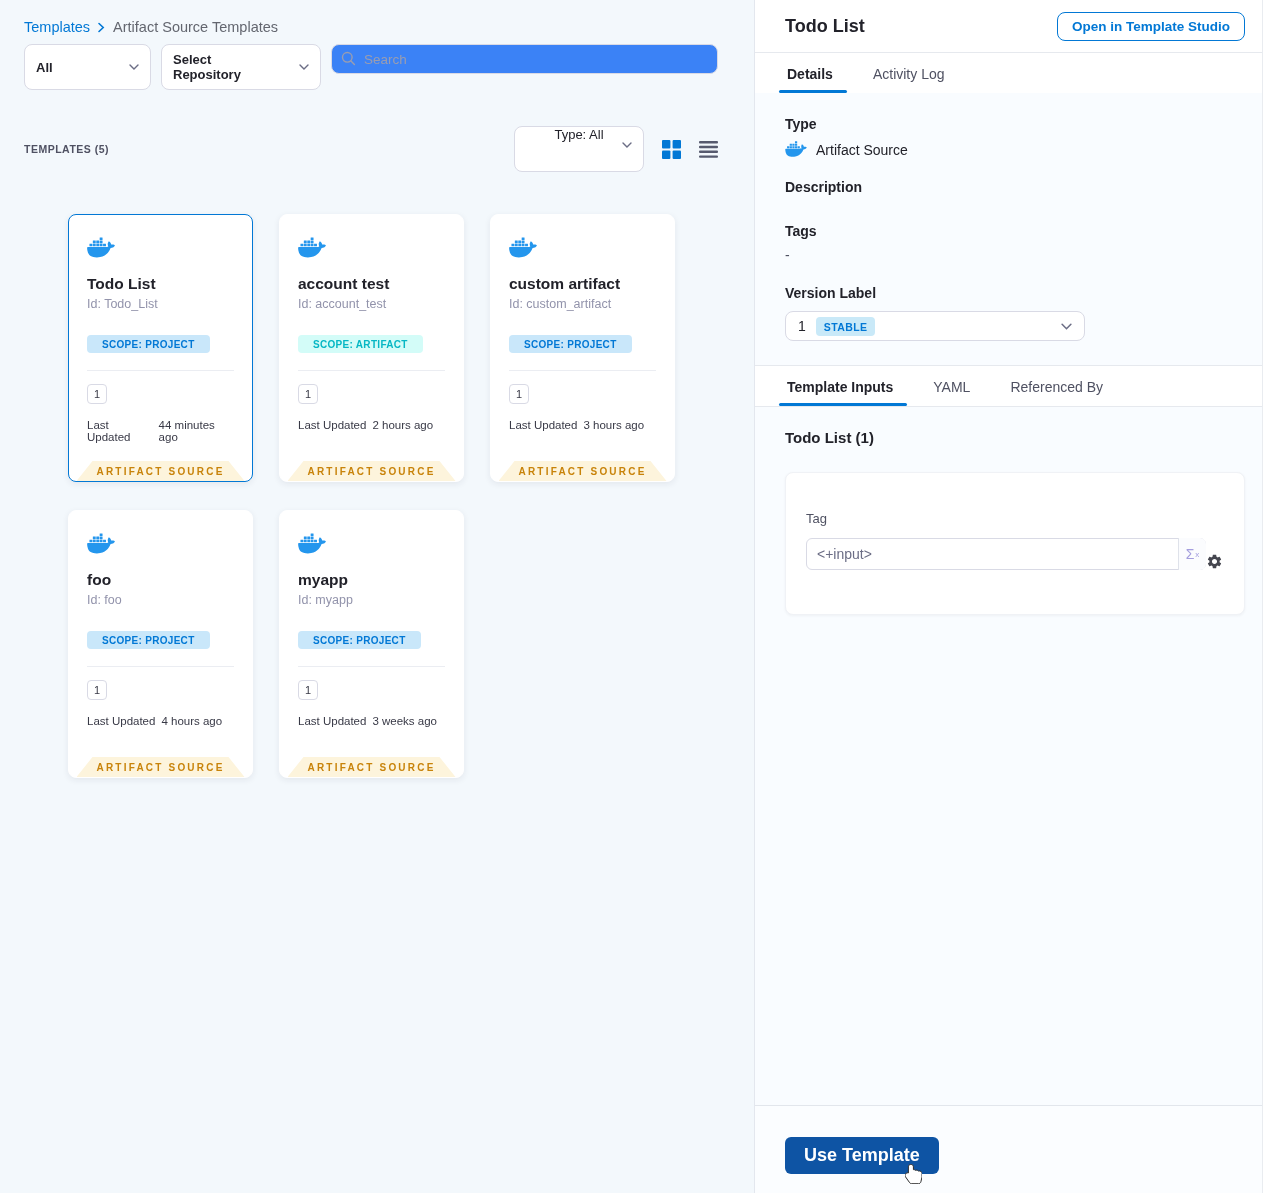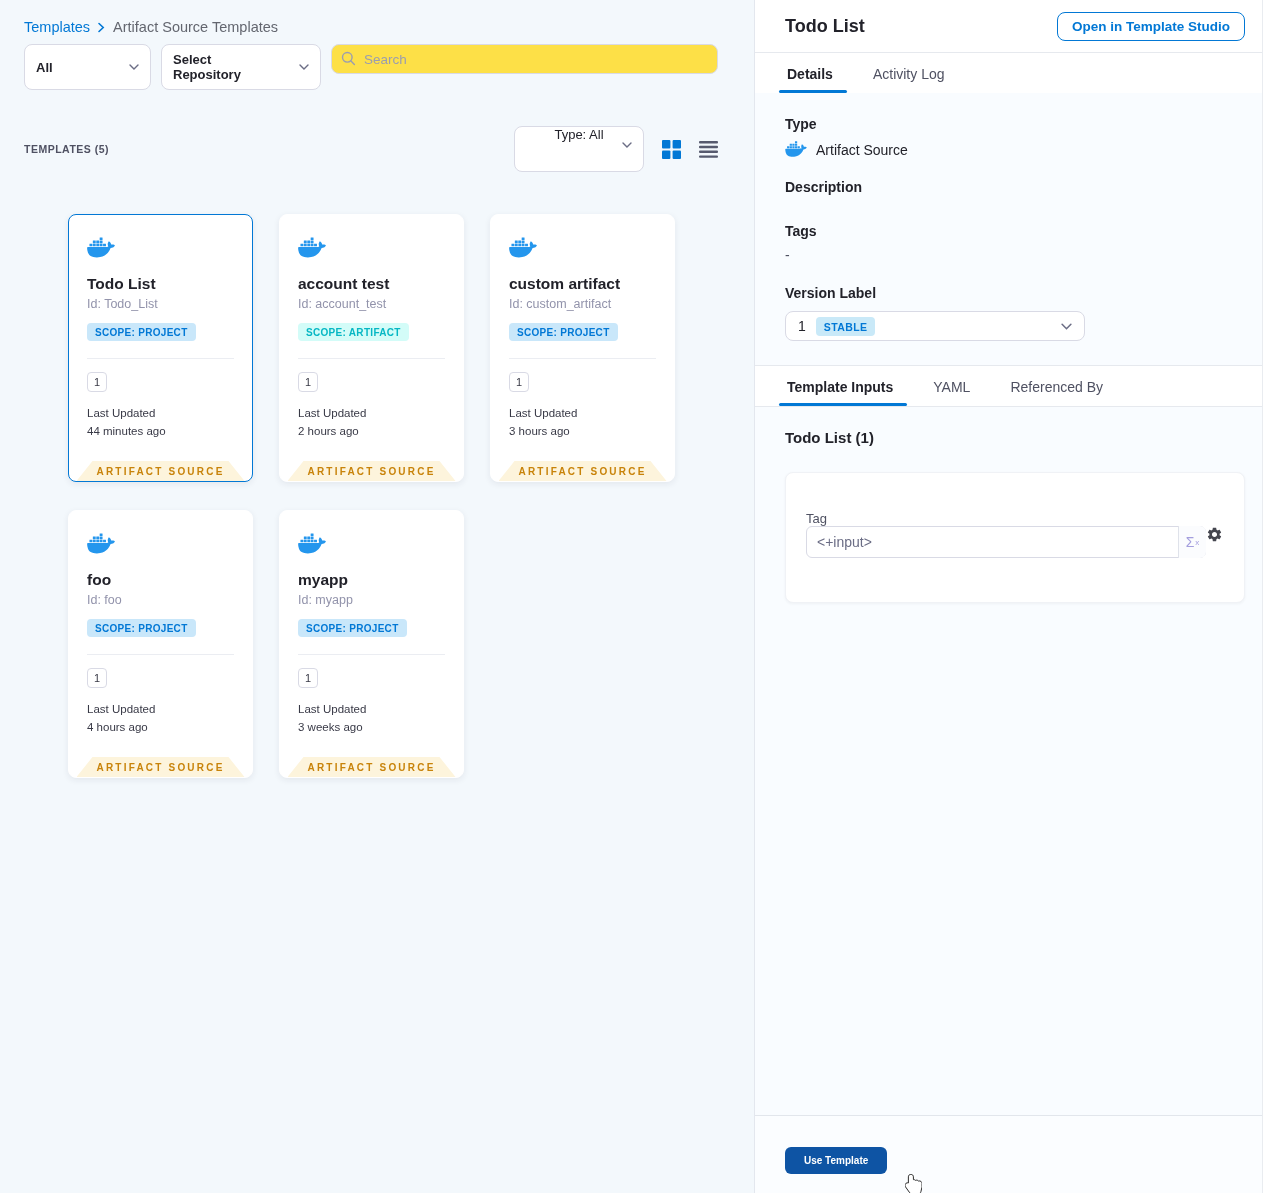--- a/index.html
+++ b/index.html
@@ -16,48 +16,48 @@
 
   .filter-row { margin-top:8px; padding:0 36px 0 24px; display:flex; gap:10px; }
   .select { height:46px; background:#fff; border:1px solid #d9dae5; border-radius:8px;
             display:flex; align-items:center; padding:0 11px; font-size:13px; font-weight:600;
             color:#22222a; cursor:pointer; }
   .select .chev { margin-left:auto; padding-left:8px; display:flex; }
   .sel-scope { width:127px; }
   .sel-repo  { width:160px;gap:33px; }
   .search-box { flex:1; position:relative; }
   .search-box input { width:100%; height:30px; border:1px solid #d9dae5; border-radius:8px;
-            padding:0 10px 0 32px; font-size:13.5px; color:#22222a; background:#fde047; outline:none;
+            padding:0 10px 0 32px; font-size:13.5px; color:#22222a; background:#3b82f6; outline:none;
             font-family:inherit; }
   .search-box input::placeholder { color:#9a9db0; }
   .search-icon { position:absolute; left:10px; top:7px; }
 
   .templates-row { margin-top:36px; padding:0 36px 0 24px; display:flex; align-items:center; }
   .count-label { font-size:10.5px; font-weight:700; letter-spacing:.5px; color:#4f5162; }
   .sel-type { width:130px; margin-left:auto; font-weight:400;flex-direction:column; }
   .view-icon { margin-left:18px; display:inline-flex; cursor:pointer; }
 
   .cards-grid { margin-top:42px; padding-left:68px; display:grid;
                 grid-template-columns:repeat(3,185px); gap:28px 26px; }
   .card { position:relative; width:185px; height:268px; background:#fff; border-radius:8px;
           border:1px solid #fff; box-shadow:0 2px 6px rgba(40,41,61,.08); padding:0 18px;
           cursor:pointer; overflow:hidden; }
   .card[data-selected="true"] { border:1.5px solid #0278d5; }
   .card .docker-icon { display:block; margin-top:22px; }
   .card-title { margin-top:15px; font-size:15.5px; font-weight:600; line-height:20px; color:#22222a; }
   .card-id { margin-top:3px; font-size:12.5px; color:#9293ab; }
-  .scope-badge { display:inline-block; margin-top:12px; padding:4px 8px 3px; border-radius:4px;
+  .scope-badge { display:inline-block; margin-top:24px; padding:4px 15px 3px; border-radius:4px;
                  font-size:10px; font-weight:700; letter-spacing:.3px; }
   .scope-badge[data-scope="project"] { background:#c9e7fa; color:#0278d5; }
   .scope-badge[data-scope="account"] { background:#d3fcf8; color:#06b7c4; }
   .card-divider { margin-top:17px; height:1px; background:#ebedf2; }
   .version-chip { display:inline-flex; margin-top:13px; width:20px; height:20px; align-items:center;
                   justify-content:center; border:1px solid #d9dae5; border-radius:4px;
                   font-size:11px; color:#383946; background:#fff; }
-  .updated { margin-top:15px; font-size:11.5px; color:#383946; display:flex; gap:6px;flex-direction:column; }
+  .updated { margin-top:15px; font-size:11.5px; color:#383946; display:flex; gap:6px; }
   .ribbon { position:absolute; bottom:0; left:50%; transform:translateX(-50%);
             width:168px; height:20px; line-height:21px; text-align:center;
             background:#fdf4dc; color:#c8830a; font-size:10px; font-weight:700; letter-spacing:2.2px;
             clip-path:polygon(16px 0, calc(100% - 16px) 0, 100% 100%, 0 100%); }
 
   
   .right { flex:1; display:flex; flex-direction:column; background:#f9fcff; position:relative; }
   .right::after { content:""; position:absolute; top:0; right:0; bottom:0; width:7px;
                   background:#fff; border-left:1px solid #e9ecf0; }
   .panel-header { background:#fff; display:flex; align-items:center; justify-content:space-between;
@@ -87,35 +87,35 @@
   .stable-badge { margin-left:10px; background:#c9e9f8; color:#0278d5; font-size:10.5px; font-weight:700;
                   letter-spacing:.4px; padding:4px 8px 3px; border-radius:4px;text-align:center; }
   .version-select .chev { margin-left:auto; display:flex; }
 
   .inputs { flex:1; background:#f9fcff; padding:22px 25px 0 30px; }
   .inputs-heading { font-size:15px; font-weight:700; color:#22222a; }
   .input-card { margin-top:26px; width:460px; background:#fff; border-radius:8px;
                 border:1px solid #f0f2f6; box-shadow:0 1px 3px rgba(40,41,61,.05);
                 padding:38px 20px 44px; }
   .tag-label { font-size:13px; color:#4f5162; }
-  .input-row { margin-top:0; display:flex; align-items:flex-start; }
+  .input-row { margin-top:12px; display:flex; align-items:flex-end; }
   .text-input { position:relative; width:400px; }
   .text-input input { width:100%; height:32px; border:1px solid #d9dae5; border-radius:6px;
                       padding:0 36px 0 10px; font-size:14px; color:#22222a; outline:none;
                       background:#fff; font-family:inherit; }
   .text-input input::placeholder { color:#6b6d85; }
   .expr-btn { position:absolute; right:0; top:0; bottom:0; width:28px; display:flex; align-items:center;
               justify-content:center; border-left:1px solid #dfe2ea; background:#fbfcfe;
               border-radius:0 6px 6px 0; color:#a49ede; font-size:14px; cursor:pointer; }
   .expr-btn sup { font-size:8px; color:#a49ede; margin-left:1px; }
   .gear { display:inline-flex; cursor:pointer; }
 
   .panel-footer { background:#fbfdff; border-top:1px solid #e2e6ec; padding:31px 30px 19px; position:relative; }
   .btn-primary { background:#0e54a4; color:#fff; border:none; border-radius:6px; padding:8px 19px;
-                 font-size:10px; font-weight:700; cursor:pointer; font-family:inherit; }
+                 font-size:18px; font-weight:700; cursor:pointer; font-family:inherit; }
   .cursor-icon { position:absolute; left:150px; top:58px; }
 </style>
 </head>
 <body>
 
 <svg width="0" height="0" style="position:absolute">
   <defs>
     <path id="docker-path" d="M13.983 11.078h2.119a.186.186 0 00.186-.185V9.006a.186.186 0 00-.186-.186h-2.119a.185.185 0 00-.185.185v1.888c0 .102.083.185.185.185m-2.954-5.43h2.118a.186.186 0 00.186-.186V3.574a.186.186 0 00-.186-.185h-2.118a.185.185 0 00-.185.185v1.888c0 .102.082.185.185.185m0 2.716h2.118a.187.187 0 00.186-.186V6.29a.186.186 0 00-.186-.185h-2.118a.185.185 0 00-.185.185v1.887c0 .102.082.185.185.186m-2.93 0h2.12a.186.186 0 00.184-.186V6.29a.185.185 0 00-.185-.185H8.1a.185.185 0 00-.185.185v1.887c0 .102.083.185.185.186m-2.964 0h2.119a.186.186 0 00.185-.186V6.29a.185.185 0 00-.185-.185H5.136a.186.186 0 00-.186.185v1.887c0 .102.084.185.186.186m5.893 2.715h2.118a.186.186 0 00.186-.185V9.006a.186.186 0 00-.186-.186h-2.118a.185.185 0 00-.185.185v1.888c0 .102.082.185.185.185m-2.93 0h2.12a.185.185 0 00.184-.185V9.006a.185.185 0 00-.184-.186h-2.12a.185.185 0 00-.184.185v1.888c0 .102.083.185.185.185m-2.964 0h2.119a.185.185 0 00.185-.185V9.006a.185.185 0 00-.184-.186h-2.12a.186.186 0 00-.186.186v1.887c0 .102.084.185.186.185m-2.92 0h2.12a.185.185 0 00.184-.185V9.006a.185.185 0 00-.184-.186h-2.12a.185.185 0 00-.184.185v1.888c0 .102.082.185.185.185M23.763 9.89c-.065-.051-.672-.51-1.954-.51-.338.001-.676.03-1.01.087-.248-1.7-1.653-2.53-1.716-2.566l-.344-.199-.226.327c-.284.438-.49.922-.612 1.43-.23.97-.09 1.882.403 2.661-.595.332-1.55.413-1.744.42H.751a.751.751 0 00-.75.748 11.376 11.376 0 00.692 4.062c.545 1.428 1.355 2.48 2.41 3.124 1.18.723 3.1 1.137 5.275 1.137.983.003 1.963-.086 2.93-.266a12.248 12.248 0 003.823-1.389c.98-.567 1.86-1.288 2.61-2.136 1.252-1.418 1.998-2.997 2.553-4.4h.221c1.372 0 2.215-.549 2.68-1.009.309-.293.55-.65.707-1.046l.098-.288z"></path>
     <path id="gear-path" d="M19.14 12.94c.04-.3.06-.61.06-.94 0-.32-.02-.64-.07-.94l2.03-1.58c.18-.14.23-.41.12-.61l-1.92-3.32c-.12-.22-.37-.29-.59-.22l-2.39.96c-.5-.38-1.03-.7-1.62-.94l-.36-2.54c-.04-.24-.24-.41-.48-.41h-3.84c-.24 0-.43.17-.47.41l-.36 2.54c-.59.24-1.13.57-1.62.94l-2.39-.96c-.22-.08-.47 0-.59.22L2.74 8.87c-.12.21-.08.47.12.61l2.03 1.58c-.05.3-.09.63-.09.94s.02.64.07.94l-2.03 1.58c-.18.14-.23.41-.12.61l1.92 3.32c.12.22.37.29.59.22l2.39-.96c.5.38 1.03.7 1.62.94l.36 2.54c.05.24.24.41.48.41h3.84c.24 0 .44-.17.47-.41l.36-2.54c.59-.24 1.13-.56 1.62-.94l2.39.96c.22.08.47 0 .59-.22l1.92-3.32c.12-.22.07-.47-.12-.61l-2.01-1.58zM12 15.6c-1.98 0-3.6-1.62-3.6-3.6s1.62-3.6 3.6-3.6 3.6 1.62 3.6 3.6-1.62 3.6-3.6 3.6z"></path>
   </defs>

